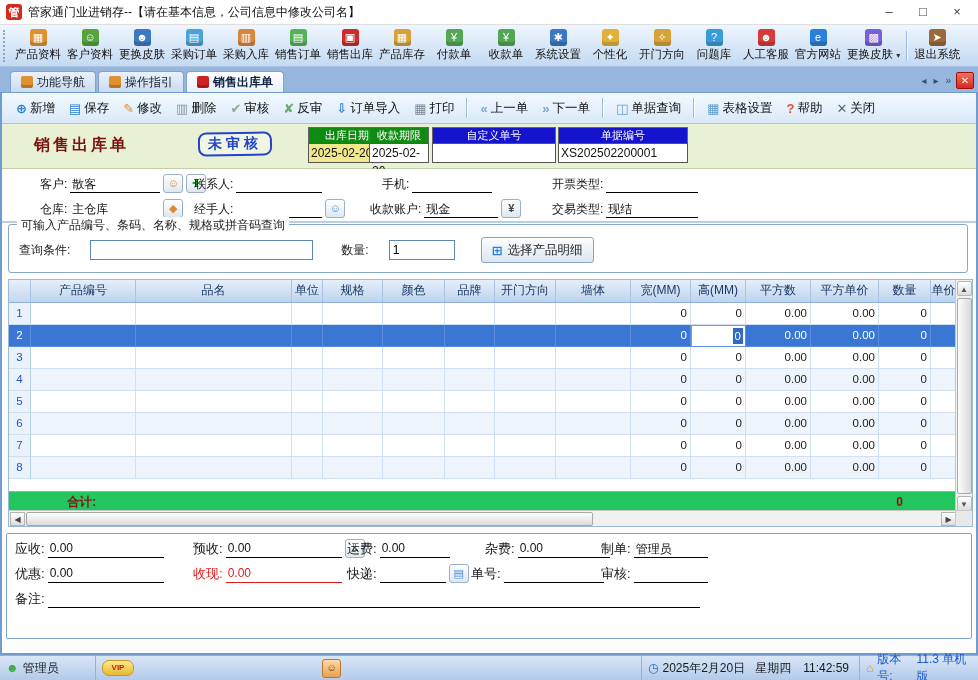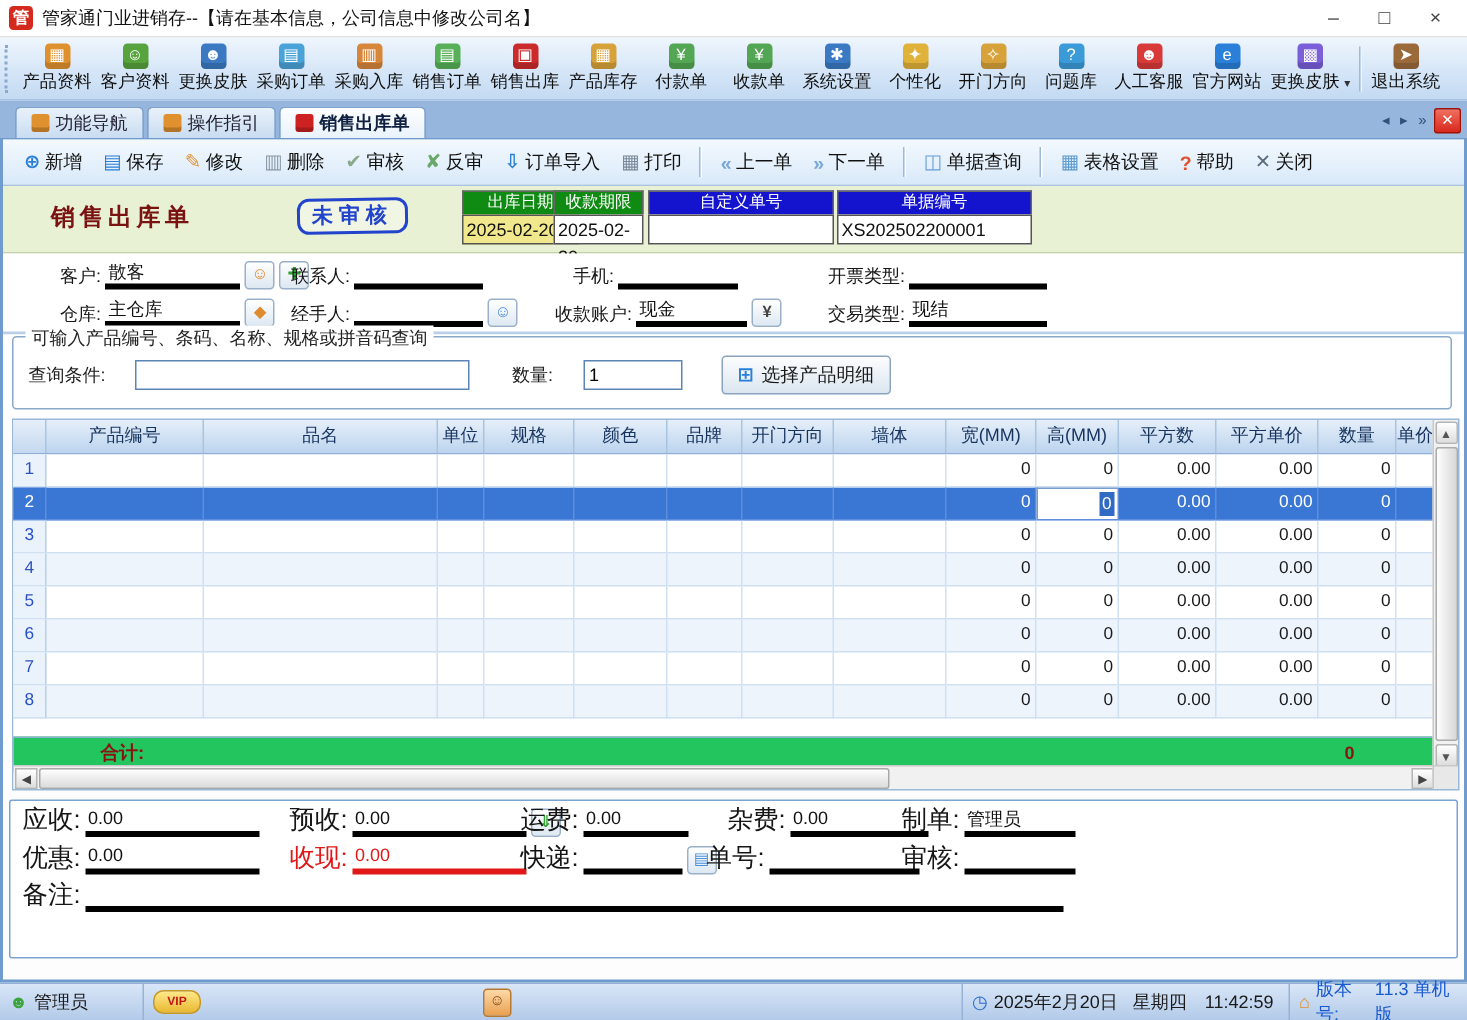--- a/index.html
+++ b/index.html
@@ -51,21 +51,21 @@
   .dhf{position:absolute;top:3px;}
   .dhf-h{height:15px;line-height:15px;text-align:center;color:#fff;font-size:11px;border:1px solid #666;border-bottom:none;}
   .dhf-h.green{background:#0f8a12;}
   .dhf-h.blue{background:#1414cf;}
   .dhf-v{height:18px;line-height:18px;border:1px solid #555;font-size:12px;padding:0 2px;background:#fff;color:#111;}
 
   
   .formfields{height:52px;background:#fff;border-bottom:2px solid #b9cfe8;position:relative;}
   .ffield{position:absolute;display:flex;align-items:flex-end;height:18px;}
   .flabel{margin-right:3px;color:#151515;}
-  .fline{display:inline-block;border-bottom:4px solid #000000;height:16px;padding:0 2px;color:#111;}
+  .fline{display:inline-block;border-bottom:1px solid #000000;height:16px;padding:0 2px;color:#111;}
   .fbtn{display:inline-block;width:18px;height:17px;margin-left:3px;border:1px solid #9ab0c8;border-radius:3px;background:linear-gradient(#ffffff,#dde8f2);text-align:center;line-height:16px;font-size:11px;font-weight:bold;}
 
   
   .queryw{height:50px;background:#fff;position:relative;padding:2px 6px;}
   .querybox{position:absolute;left:6px;top:1px;right:8px;bottom:4px;border:1px solid #8aa8c8;border-radius:3px;}
   .qlegend{position:absolute;top:-8px;left:8px;background:#fff;padding:0 4px;font-size:12px;color:#222;}
   .qrow{position:absolute;left:10px;top:12px;display:flex;align-items:center;gap:20px;}
   .qinput{height:18px;border:1px solid #5a85b5;background:#fff;font-size:12px;padding:0 3px;font-family:inherit;}
   .qbtn{display:flex;align-items:center;gap:5px;height:24px;padding:0 10px;border:1px solid #8aa4c0;border-radius:3px;background:linear-gradient(#fcfdfe,#dbe6f0);font-size:12.5px;}
   .qbtnicon{color:#2a7fd8;font-weight:bold;font-size:13px;}
@@ -92,21 +92,21 @@
   .vscroll{position:absolute;top:0;right:0;width:17px;height:232px;background:#f1f1f1;border-left:1px solid #c8c8c8;display:flex;flex-direction:column;align-items:center;box-sizing:border-box;}
   .varrow{width:15px;height:15px;font-size:8px;line-height:15px;text-align:center;color:#555;background:linear-gradient(#fff,#ddd);border:1px solid #b5b5b5;border-radius:2px;margin:1px 0;box-sizing:border-box;}
   .vthumb{flex:1;width:13px;background:linear-gradient(90deg,#fdfdfd,#d8d8d8);border:1px solid #aaa;border-radius:2px;margin:1px 0;}
   .hscroll{position:absolute;left:0;bottom:0;width:948px;height:16px;background:#f1f1f1;border-top:1px solid #c8c8c8;display:flex;align-items:center;box-sizing:border-box;}
   .harrow{width:15px;height:14px;font-size:8px;line-height:14px;text-align:center;color:#444;background:linear-gradient(#fff,#ddd);border:1px solid #b5b5b5;margin:0 1px;box-sizing:border-box;}
   .hthumb{width:565px;height:12px;background:linear-gradient(#fdfdfd,#dcdcdc);border:1px solid #a8a8a8;border-radius:2px;}
   .hspace{flex:1;}
   .corner{position:absolute;right:0;bottom:0;width:17px;height:16px;background:#e8e8e8;border-top:1px solid #c8c8c8;border-left:1px solid #c8c8c8;box-sizing:border-box;}
   .summary{position:relative;margin:6px 4px 0 4px;height:104px;background:#fff;border:1px solid #7ba3d4;border-radius:2px;}
   .sfield{position:absolute;display:flex;align-items:flex-end;height:18px;}
-  .sfield .flabel{font-size:17px;}
+  .sfield .flabel{font-size:13px;}
   .sfield.red .flabel,.sfield.red .fline{color:#e01818;border-bottom-color:#e01818;}
 
   
   .statusbar{height:24px;flex:0 0 auto;background:linear-gradient(#d9e6f7,#b2cae9);border-top:1px solid #8fb0d4;display:flex;align-items:center;font-size:12px;position:relative;}
   .sseg{height:100%;display:flex;align-items:center;padding:0 6px;border-right:1px solid #96b2d4;box-sizing:border-box;}
   .sicon{margin-right:4px;font-size:12px;}
   .vip{display:inline-block;width:30px;height:14px;border-radius:7px;background:linear-gradient(#ffe98a,#e8b830);border:1px solid #c89820;color:#c01818;font-size:8px;font-weight:bold;text-align:center;line-height:14px;}
   .avatar{position:absolute;left:322px;top:3px;width:17px;height:17px;border-radius:3px;background:linear-gradient(#ffd9a8,#e8a050);border:1px solid #b87830;text-align:center;line-height:16px;font-size:10px;color:#7a4a10;}
   .verstext{color:#1a5ad0;}
 </style>

